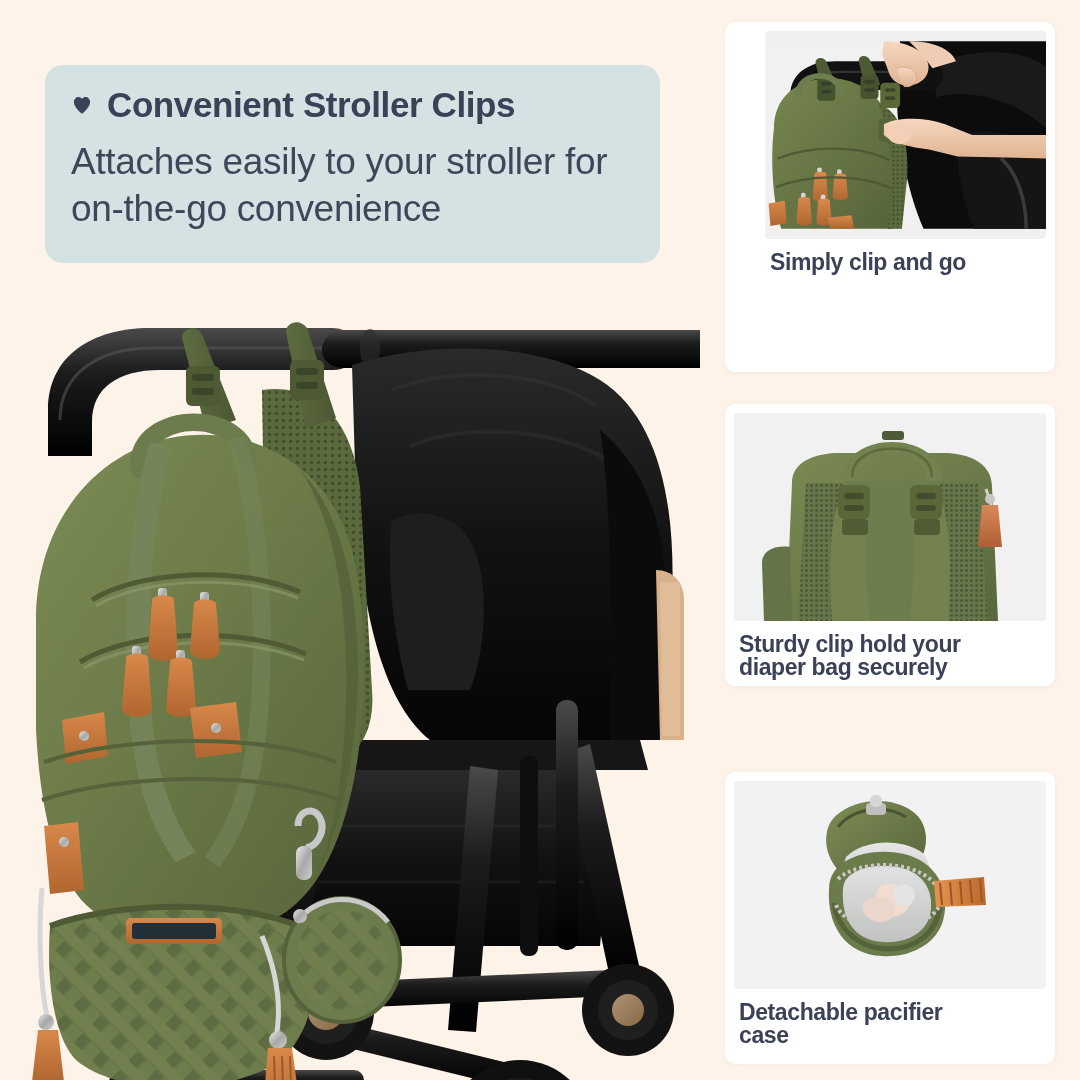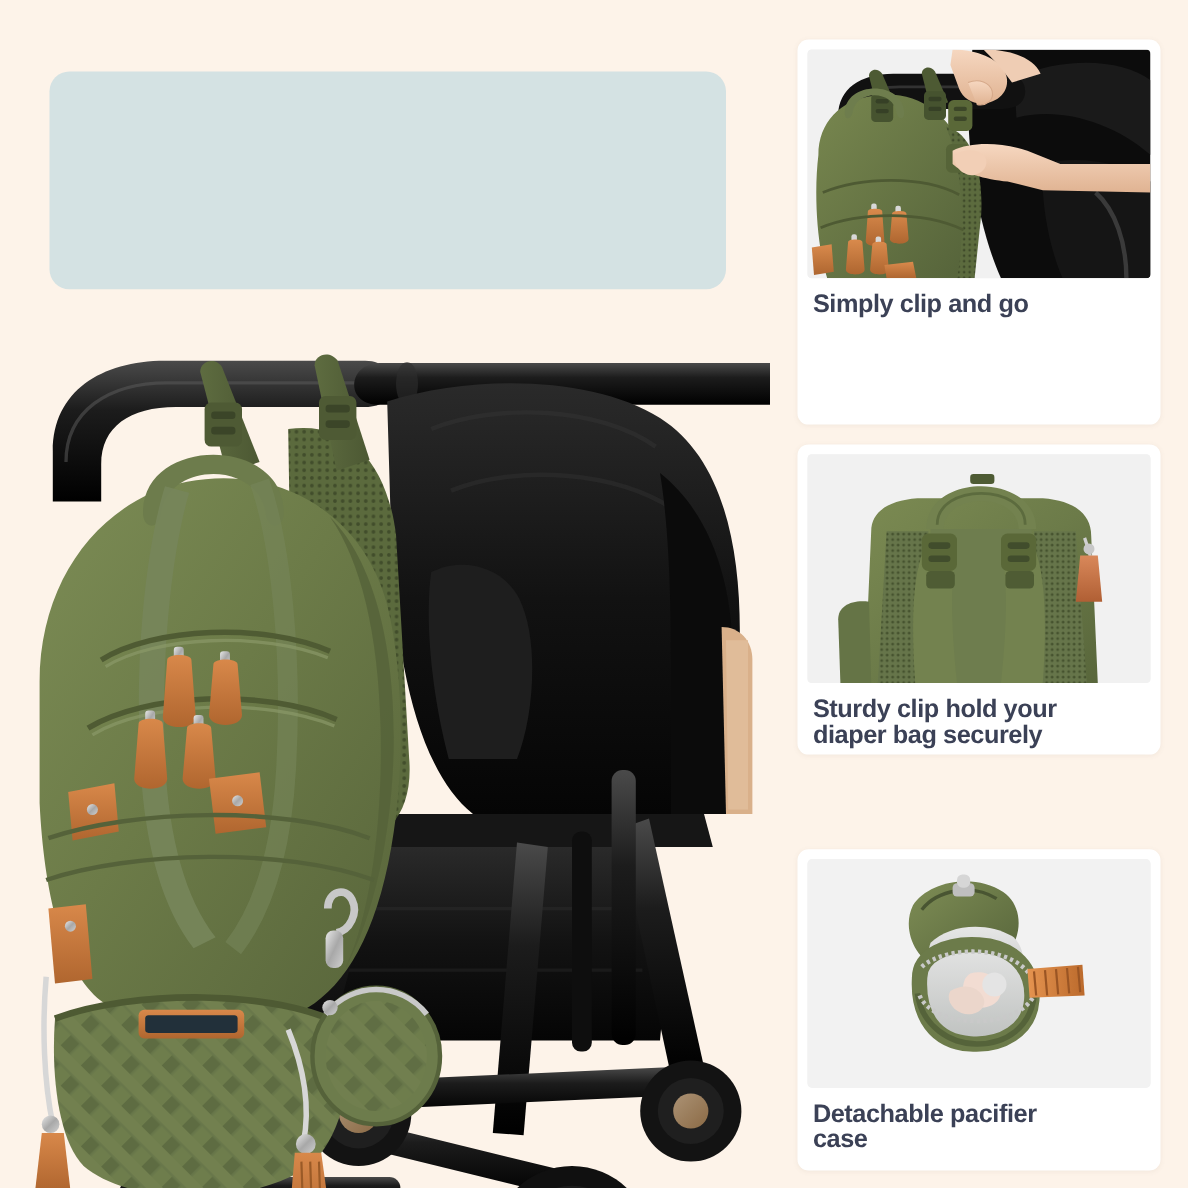--- a/index.html
+++ b/index.html
@@ -32,41 +32,48 @@
   .hero{position:absolute;left:0;top:270px;width:700px;height:810px;overflow:hidden;}
   .hero svg{display:block;width:700px;height:810px;}
 
   
   .card{
     position:absolute;left:725px;width:330px;
     background:#FFFFFF;border-radius:10px;
     box-shadow:0 1px 5px rgba(120,100,80,0.07);
     box-sizing:border-box;overflow:hidden;
   }
-  .card-1{top:36px;height:350px;}
+  .card-1{top:22px;height:350px;padding-left:31px;}
   .card-2{top:404px;height:282px;}
   .card-3{top:772px;height:292px;}
   .card-media{
     position:relative;margin:9px 9px 0 9px;height:208px;
     background:#F0F0F0;border-radius:4px;overflow:hidden;
   }
   .card-3 .card-media{background:#F2F2F2;}
   .card-media svg{display:block;width:100%;height:100%;}
   .card-caption{
     padding:12px 14px 0 14px;
     font-size:23px;font-weight:bold;color:#3B4156;
     line-height:0.98;letter-spacing:-0.4px;white-space:pre-line;
   }
 </style>
 </head>
 <body>
 
 <div class="page">
 
   <div class="headline-box">
+    <div class="headline-row">
+      <svg class="heart-icon" viewBox="0 0 24 24">
+        <path d="M12 21.5C12 21.5 3.2 14.9 3.2 8.6c0-3.1 2.3-5.4 5.1-5.4 1.9 0 3.1 1.1 3.7 2.3.6-1.2 1.8-2.3 3.7-2.3 2.8 0 5.1 2.3 5.1 5.4 0 6.3-8.8 12.9-8.8 12.9z" fill="#3B4156"></path>
+      </svg>
+      <div class="headline-title">Convenient Stroller Clips</div>
+    </div>
+    <div class="headline-sub">Attaches easily to your stroller for on-the-go convenience</div>
   </div>
 
   <div class="hero">
     <svg viewBox="0 0 700 810" xmlns="http://www.w3.org/2000/svg">
       <defs>
         <linearGradient id="olive" x1="0" y1="0" x2="1" y2="1">
           <stop offset="0" stop-color="#7C8C55"></stop>
           <stop offset="0.45" stop-color="#6C7B48"></stop>
           <stop offset="1" stop-color="#57643A"></stop>
         </linearGradient>

